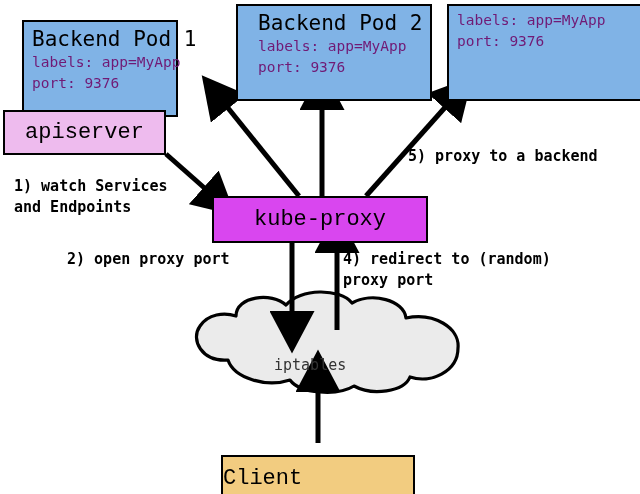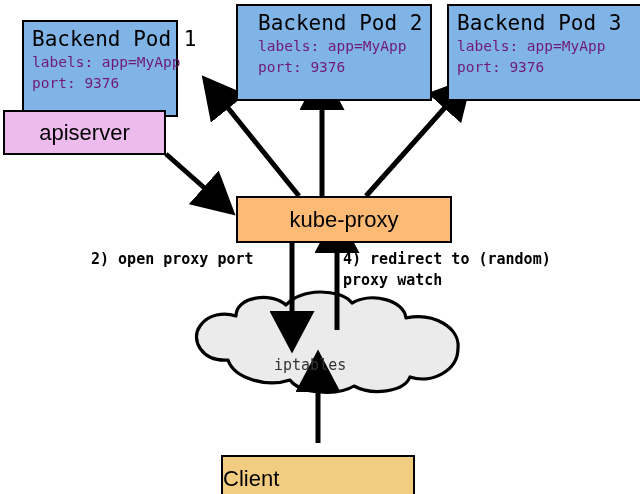--- a/index.html
+++ b/index.html
@@ -48,34 +48,33 @@
     color: #701a75;
     white-space: nowrap;
   }
   .node.apiserver {
     background: #EEBBEE;
     display: flex;
     align-items: center;
     justify-content: center;
   }
   .node.kubeproxy {
-    background: #fdba74;
+    background: #d946ef;
     display: flex;
     align-items: center;
     justify-content: center;
-    margin-left: 24px;
   }
   .node.client {
     background: #F2CC80;
     display: flex;
     align-items: center;
     margin-top: 12px;
   }
   .node-label {
-    font-family: Liberation Sans, sans-serif;
+    font-family: Liberation Mono, monospace;
     font-size: 22px;
     color: #000000;
     white-space: nowrap;
   }
   .cloud-label {
     position: absolute;
     font-family: "DejaVu Sans Mono", monospace;
     font-size: 15px;
     color: #333333;
     white-space: nowrap;
@@ -140,46 +139,50 @@
     <div class="pod-line">port: 9376</div>
   </div>
 
   <div class="node pod" style="left:236px; top:4px; width:196px; height:97px;padding-left:20px;">
     <div class="pod-title">Backend Pod 2</div>
     <div class="pod-line">labels: app=MyApp</div>
     <div class="pod-line">port: 9376</div>
   </div>
 
   <div class="node pod" style="left:447px; top:4px; width:196px; height:97px;">
-    <div class="pod-title">Backend Pod 3</div>
     <div class="pod-line">labels: app=MyApp</div>
     <div class="pod-line">port: 9376</div>
   </div>
 
   <div class="node apiserver" style="left:3px; top:110px; width:163px; height:45px;">
     <div class="node-label">apiserver</div>
   </div>
 
   <div class="node kubeproxy" style="left:212px; top:196px; width:216px; height:47px;">
     <div class="node-label">kube-proxy</div>
   </div>
 
   <div class="cloud-label" style="left:274px; top:340px;margin-top:16px;">iptables</div>
 
   <div class="node client" style="left:221px; top:443px; width:194px; height:47px;">
     <div class="node-label">Client</div>
   </div>
 
   <div class="step" style="left:14px; top:176px;">
+    <div>1) watch Services</div>
+    <div>and Endpoints</div>
   </div>
 
-  <div class="step" style="left:67px; top:249px;margin-left:24px;">
+  <div class="step" style="left:67px; top:249px;">
     <div>2) open proxy port</div>
   </div>
 
 
   <div class="step" style="left:343px; top:249px;">
     <div>4) redirect to (random)</div>
-    <div>proxy watch</div>
+    <div>proxy port</div>
   </div>
 
+  <div class="step" style="left:408px; top:146px;">
+    <div>5) proxy to a backend</div>
+  </div>
 
 </div>
 
 </body></html>

